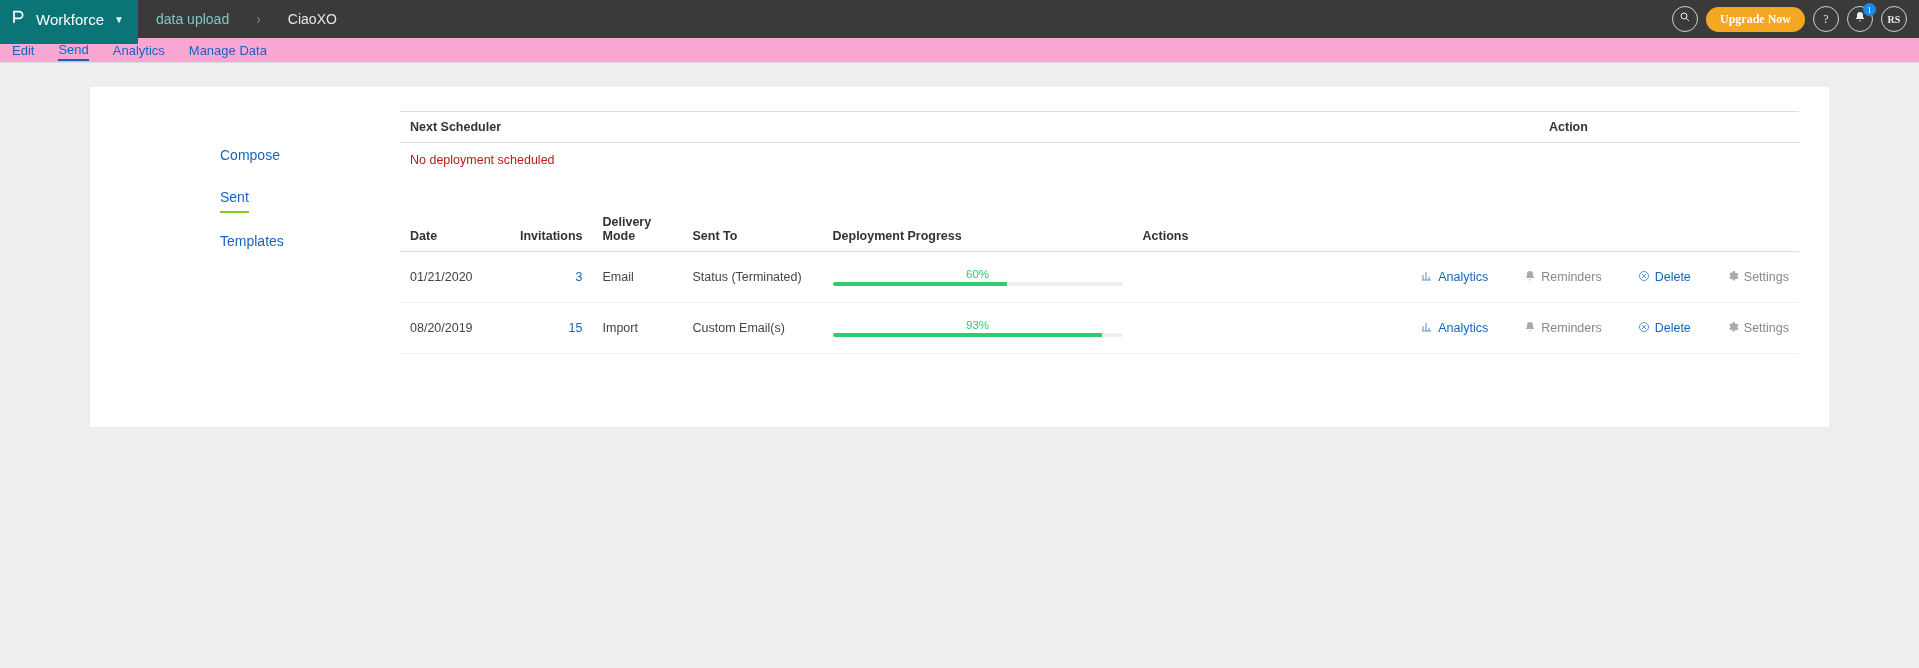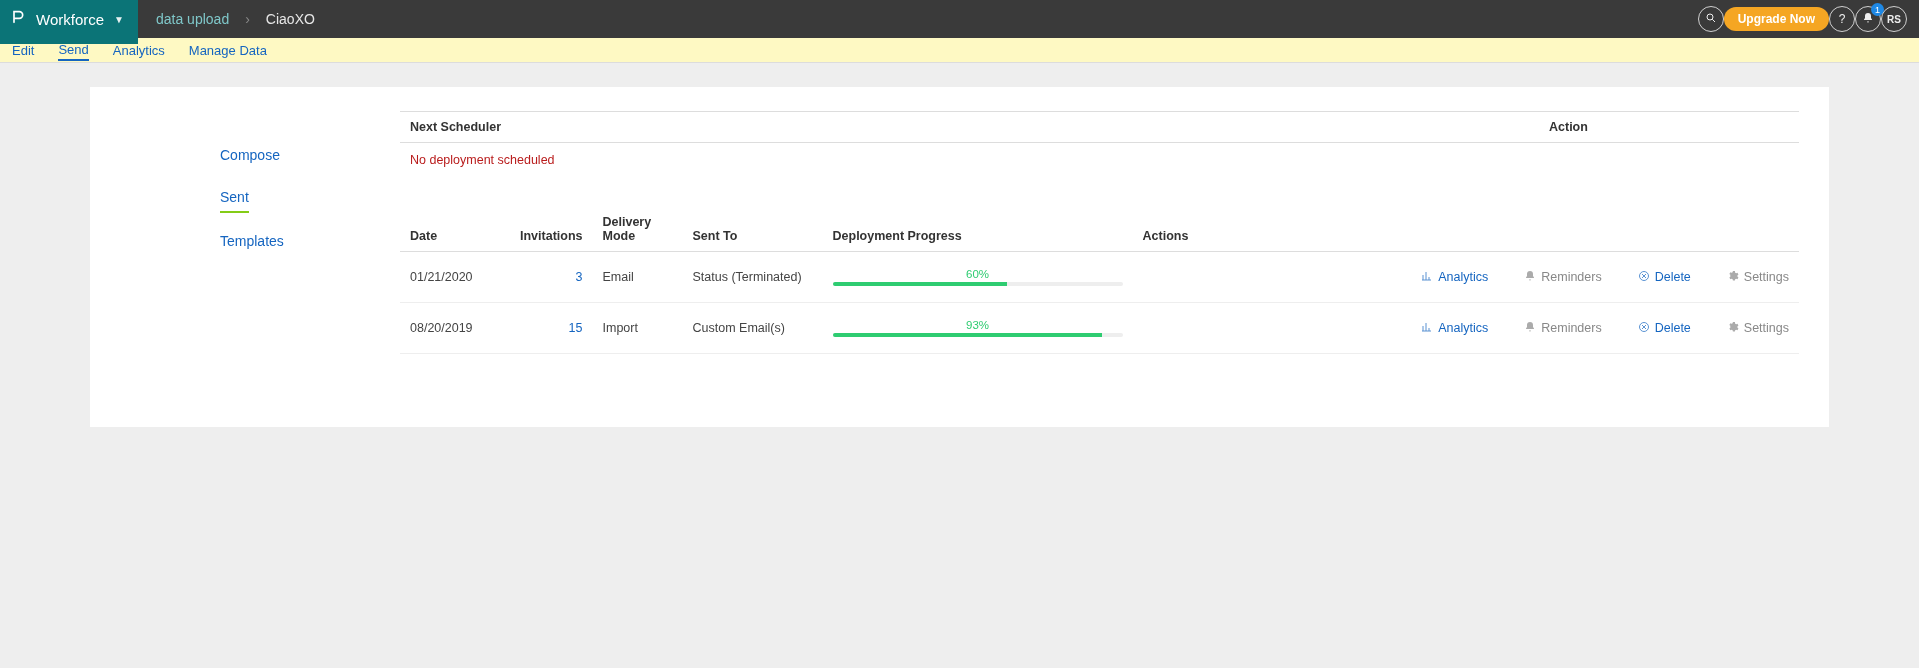--- a/index.html
+++ b/index.html
@@ -30,31 +30,33 @@
     font-weight: 700;
     font-size: 16px;
     font-family: monospace;
     color:#fff;
   }
   .brand .chev { font-size: 10px; opacity: 0.9; }
   .breadcrumb {
     display: flex;
     align-items: center;
     padding-left: 18px;
-    gap: 16px;
+    gap: 27px;
     font-size: 14px;
   }
   .breadcrumb .bc-link { color: #7fc7c9; cursor: pointer; }
   .breadcrumb .bc-sep { color: #888; }
   .breadcrumb .bc-cur { color: #e6e6e6; }
   .topbar-right {
     margin-left: auto;
     display: flex;
     align-items: center;
+    gap: 8px;
     padding-right: 12px;
+    font-family: Liberation Serif, serif;
   }
   .circle-btn {
     width: 26px; height: 26px;
     border: 1.5px solid #d0d0d0;
     border-radius: 50%;
     display: flex; align-items: center; justify-content: center;
     color: #eee;
     font-size: 12px;
     cursor: pointer;
     position: relative;
@@ -76,21 +78,21 @@
     border-radius: 50%;
     font-size: 9px;
     width: 13px; height: 13px;
     display: flex; align-items: center; justify-content: center;
   }
   .avatar-circle {
     font-size: 10px; font-weight: 600;
   }
   .tabbar {
     height: 25px;
-    background: #fef9c3;
+    background: #f9a8d4;
     border-bottom: 1px solid #dcdcdc;
     display: flex;
     align-items: center;
     padding-left: 12px;
     gap: 24px;
   }
   .tabbar .tab {
     color: #1565c0;
     font-size: 13px;
     cursor: pointer;

